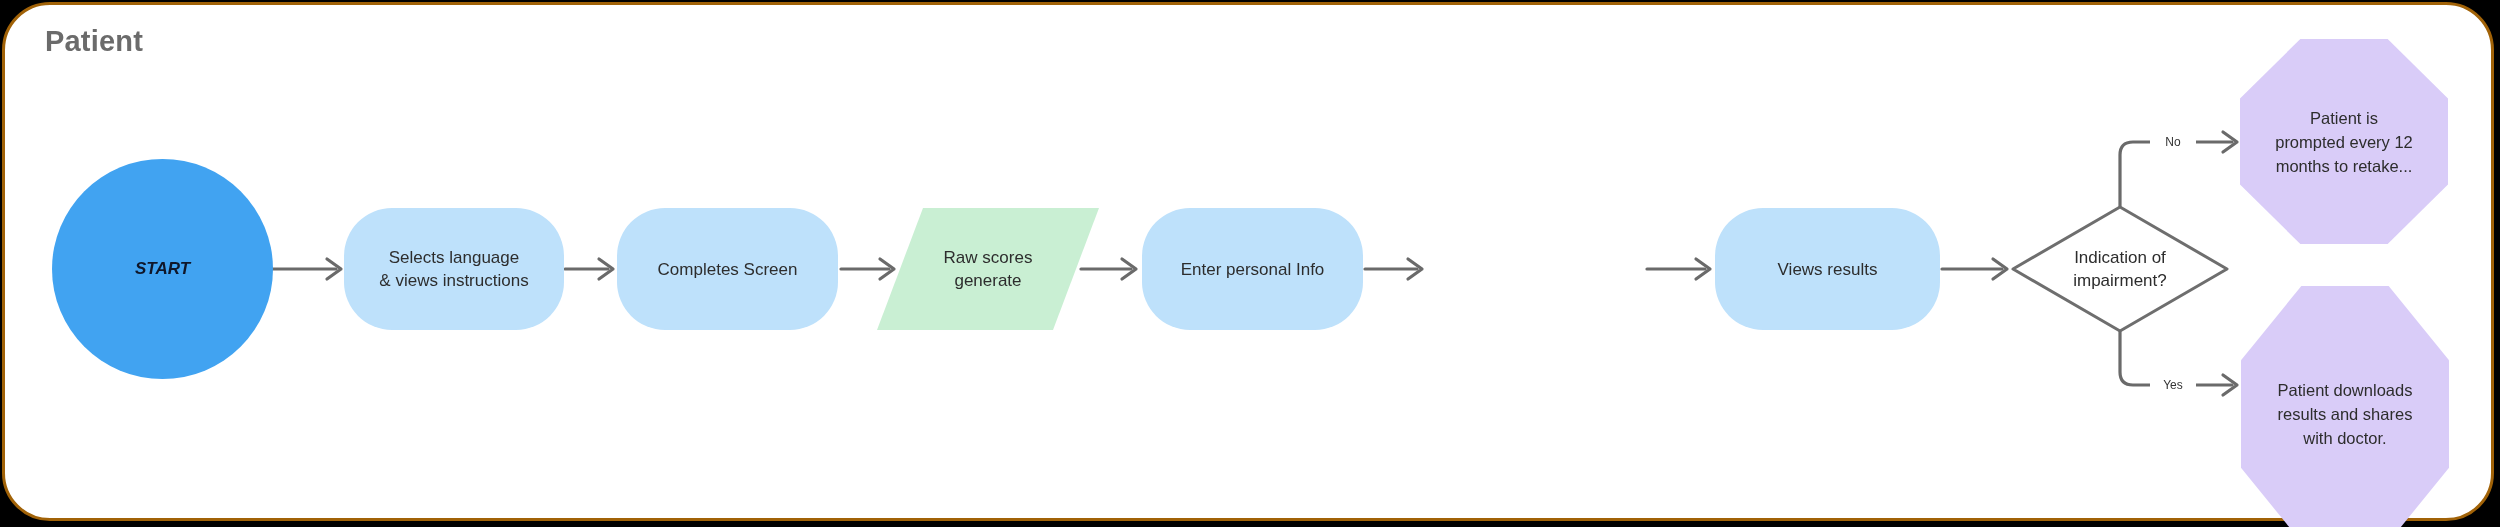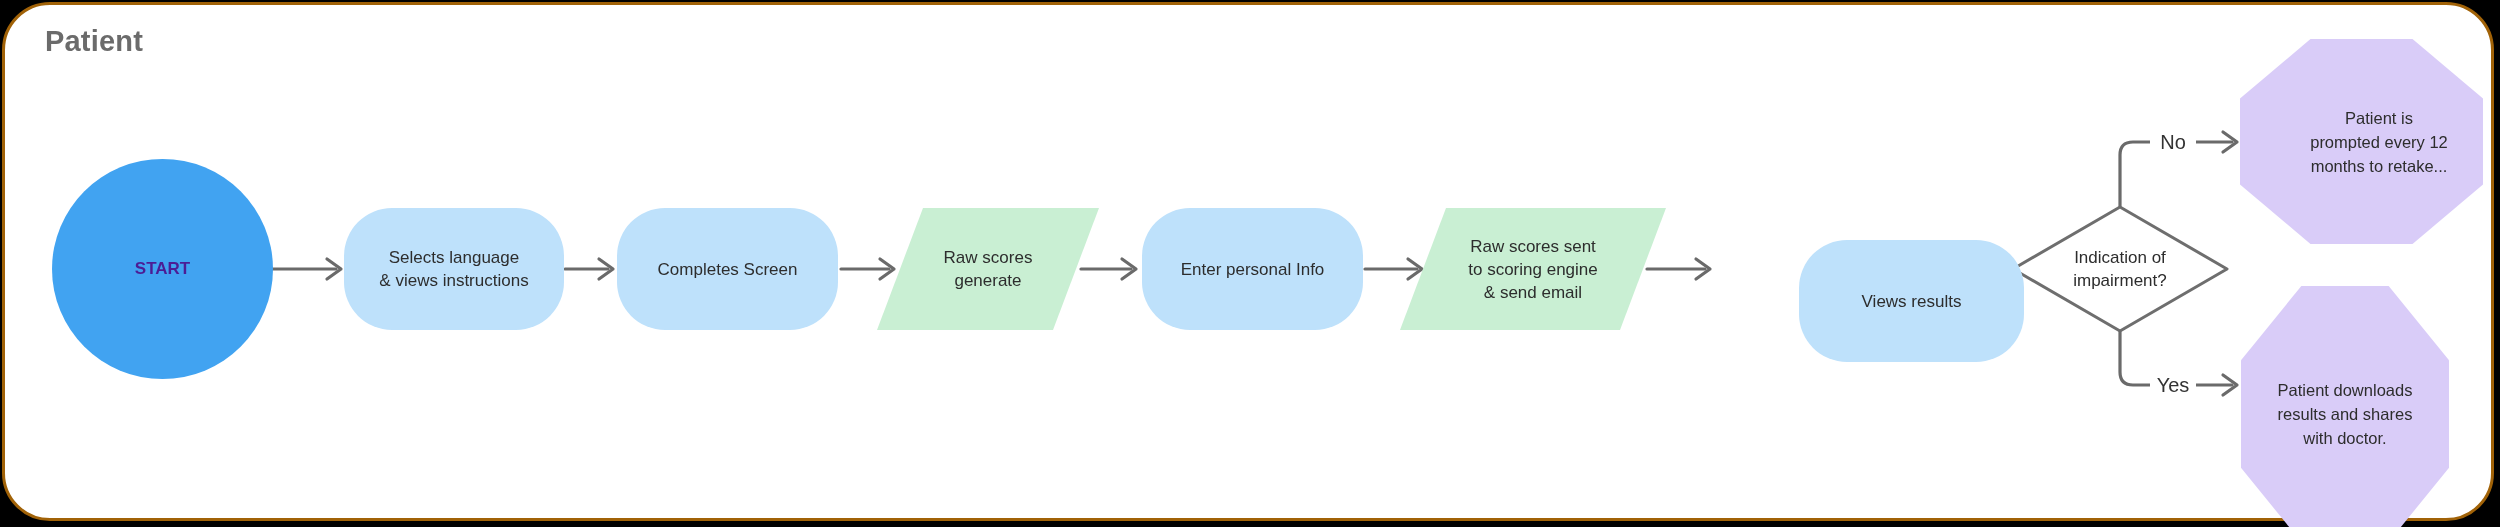--- a/index.html
+++ b/index.html
@@ -18,45 +18,45 @@
   svg.connectors{position:absolute;left:0;top:0;pointer-events:none;}
   svg.connectors path{stroke:#6a6a6a;stroke-width:3.2;fill:none;stroke-linecap:round;stroke-linejoin:round;}
   svg.connectors .diamond{fill:#ffffff;stroke:#6e6e6e;stroke-width:3;}
 
   .node{
     position:absolute;display:flex;flex-direction:column;align-items:center;justify-content:center;
     text-align:center;color:#2d2d2d;font-size:17px;line-height:23px;white-space:pre-line;
   }
   .start{
     left:47px;top:154px;width:221px;height:220px;border-radius:50%;
-    background:var(--c-start);color:#4c1d95;font-size:16px;line-height:24px;
+    background:var(--c-start);color:#0f172a;font-size:16px;line-height:24px;font-style:italic;
   }
   .start .start-label{font-weight:bold;font-size:17px;}
   .pill{background:var(--c-step);border-radius:48px;height:122px;top:203px;}
   .pill-1{left:339px;width:220px;}
   .pill-2{left:612px;width:221px;}
   .pill-3{left:1137px;width:221px;}
-  .pill-4{left:1794px;width:225px;margin-top:32px;}
+  .pill-4{left:1710px;width:225px;}
   .para{
     background:var(--c-data);height:122px;top:203px;
     clip-path:polygon(46px 0,100% 0,calc(100% - 46px) 100%,0 100%);
   }
   .para-1{left:872px;width:222px;}
   .para-2{left:1395px;width:266px;}
   .decision-text{left:2015px;top:230px;width:200px;height:68px;}
   .oct{
     background:var(--c-outcome);
     clip-path:polygon(29% 0%,71% 0%,100% 29%,100% 71%,71% 100%,29% 100%,0% 71%,0% 29%);
   }
-  .oct-no{left:2235px;top:34px;width:208px;height:205px;line-height:24px;font-size:16.5px;padding-left:35px;}
+  .oct-no{left:2235px;top:34px;width:208px;height:205px;line-height:24px;font-size:16.5px;}
   .oct-yes{left:2236px;top:281px;width:208px;height:256px;line-height:24px;font-size:16.5px;border-radius:14px;}
   .branch-label{
     position:absolute;width:46px;height:24px;background:#fff;
     display:flex;align-items:center;justify-content:center;
-    font-size:20px;color:#333;
+    font-size:12px;color:#333;
   }
   .label-no{left:2145px;top:125px;}
   .label-yes{left:2145px;top:368px;}
 </style>
 </head>
 <body>
 
 <div class="stage">
   <div class="panel">
 
@@ -109,25 +109,20 @@
 
     <div class="node pill pill-3">
       <div>Enter personal Info</div>
     </div>
 
     <div class="node para para-1">
       <div>Raw scores
 generate</div>
     </div>
 
-    <div class="node para para-2">
-      <div>Raw scores sent
-to scoring engine
-&amp; send email</div>
-    </div>
 
     <div class="node pill pill-4">
       <div>Views results</div>
     </div>
 
     <div class="node decision-text">
       <div>Indication of
 impairment?</div>
     </div>
 

